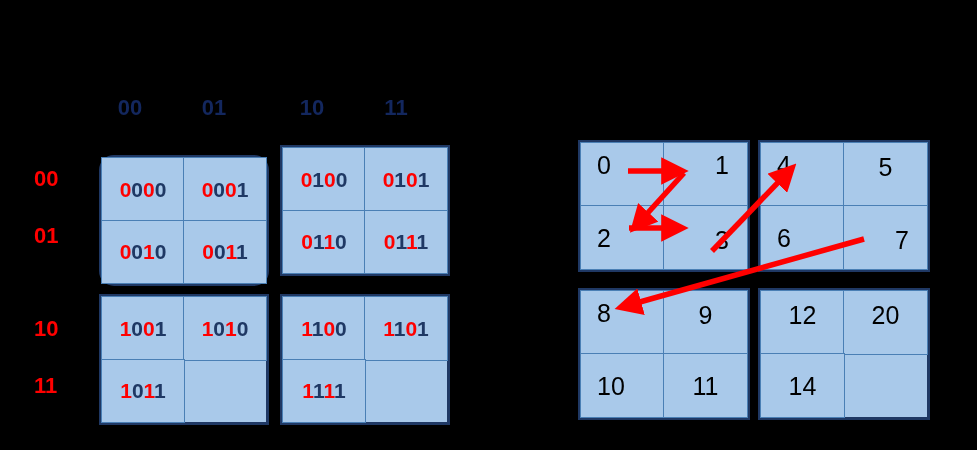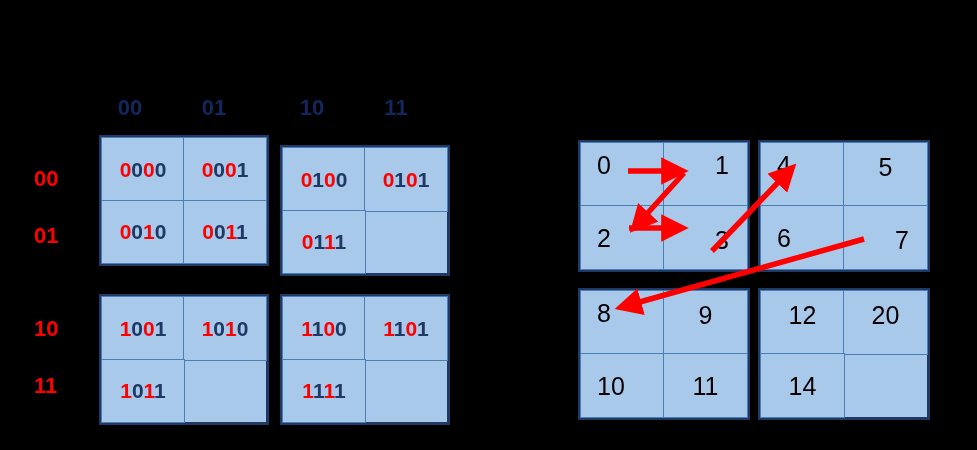--- a/index.html
+++ b/index.html
@@ -109,41 +109,44 @@
   <div class="col-head" style="left:100px; top:62px;">00</div>
   <div class="col-head" style="left:184px; top:62px;">01</div>
   <div class="col-head" style="left:282px; top:62px;">10</div>
   <div class="col-head" style="left:366px; top:62px;">11</div>
 
   <div class="row-head" style="left:34px; top:133px;">00</div>
   <div class="row-head" style="left:34px; top:190px;">01</div>
   <div class="row-head" style="left:34px; top:283px;">10</div>
   <div class="row-head" style="left:34px; top:340px;">11</div>
 
-  <div class="quad quad-bin" style="left:99px; top:100px;">
+  <div class="quad quad-bin" style="left:99px; top:120px;border-radius:15px;">
     <div class="cell">
         <span class="bin-text"><span class="r">0</span><span class="b">0</span><span class="r">0</span><span class="b">0</span></span>
       </div>
     <div class="cell">
         <span class="bin-text"><span class="r">0</span><span class="b">0</span><span class="r">0</span><span class="b">1</span></span>
       </div>
     <div class="cell">
         <span class="bin-text"><span class="r">0</span><span class="b">0</span><span class="r">1</span><span class="b">0</span></span>
       </div>
     <div class="cell">
         <span class="bin-text"><span class="r">0</span><span class="b">0</span><span class="r">1</span><span class="b">1</span></span>
       </div>
   </div>
 
   <div class="quad quad-bin" style="left:280px; top:110px;">
     <div class="cell">
         <span class="bin-text"><span class="r">0</span><span class="b">1</span><span class="r">0</span><span class="b">0</span></span>
       </div>
     <div class="cell">
         <span class="bin-text"><span class="r">0</span><span class="b">1</span><span class="r">0</span><span class="b">1</span></span>
+      </div>
+    <div class="cell">
+        <span class="bin-text"><span class="r">0</span><span class="b">1</span><span class="r">1</span><span class="b">0</span></span>
       </div>
     <div class="cell">
         <span class="bin-text"><span class="r">0</span><span class="b">1</span><span class="r">1</span><span class="b">1</span></span>
       </div>
   </div>
 
   <div class="quad quad-bin" style="left:99px; top:259px;">
     <div class="cell">
         <span class="bin-text"><span class="r">1</span><span class="b">0</span><span class="r">0</span><span class="b">1</span></span>
       </div>

